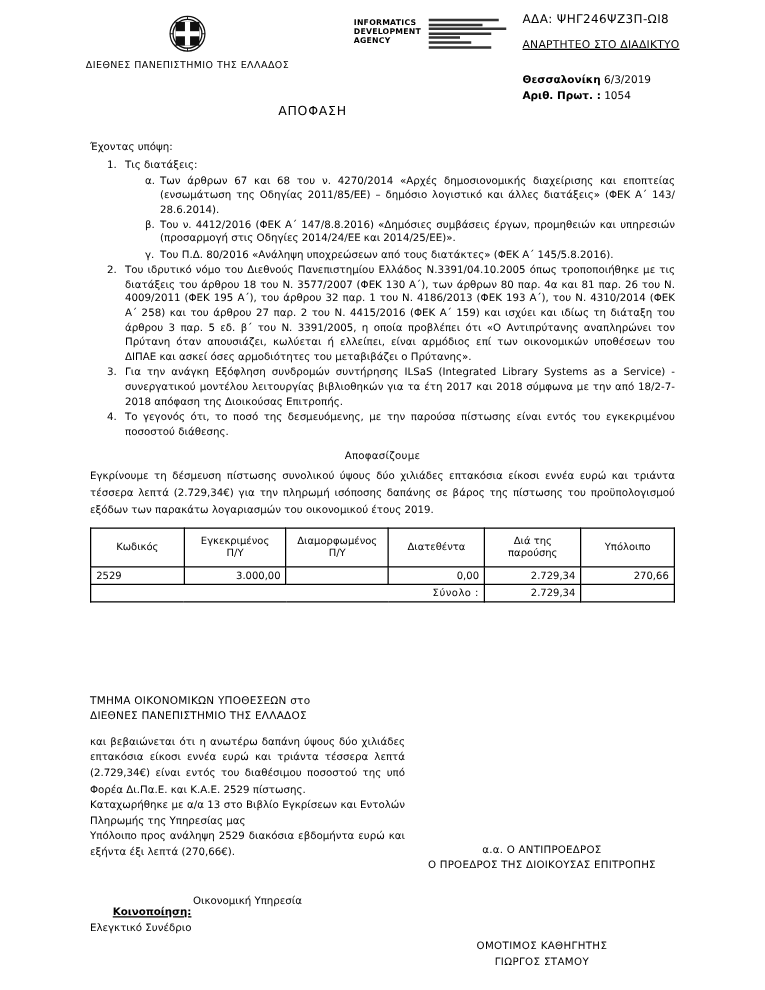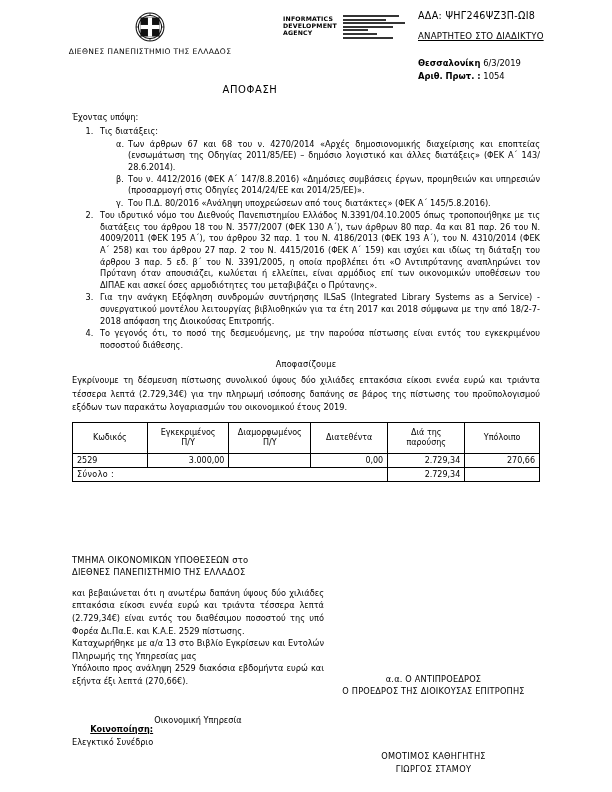--- a/index.html
+++ b/index.html
@@ -191,21 +191,21 @@
   table.budget th {
     text-align: center;
     vertical-align: middle;
     line-height: 10.5px;
     height: 26px;
   }
   table.budget td.code { text-align: left; }
   table.budget td.num  { text-align: right; }
   table.budget td.blank { }
   td.total-label {
-    text-align: left;
+    text-align: right;
     font-weight: 400;
     letter-spacing: 0.4px;
   }
   td.total-val {
     text-align: right;
     font-weight: 700;
   }
 
   
   .lower {

